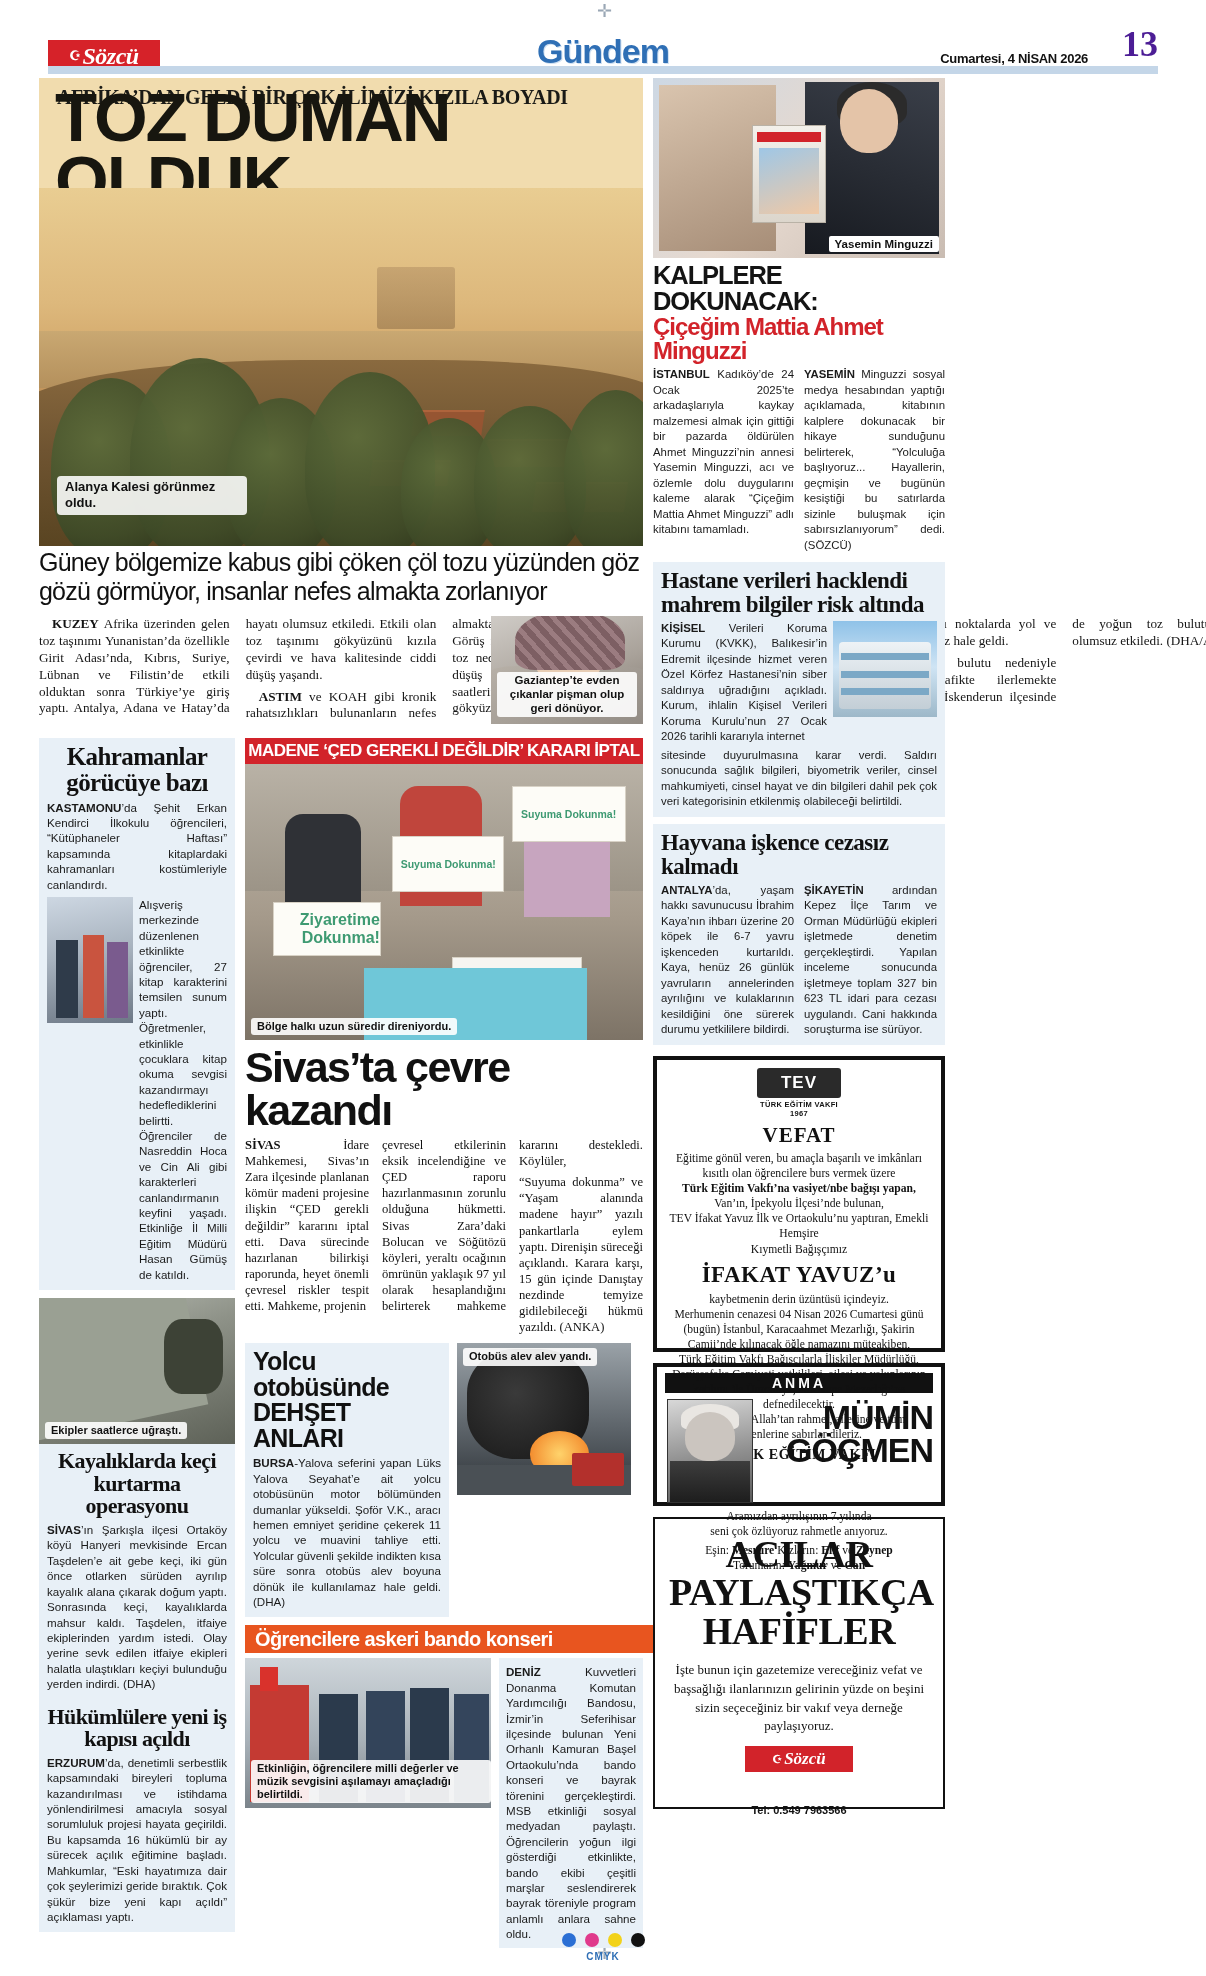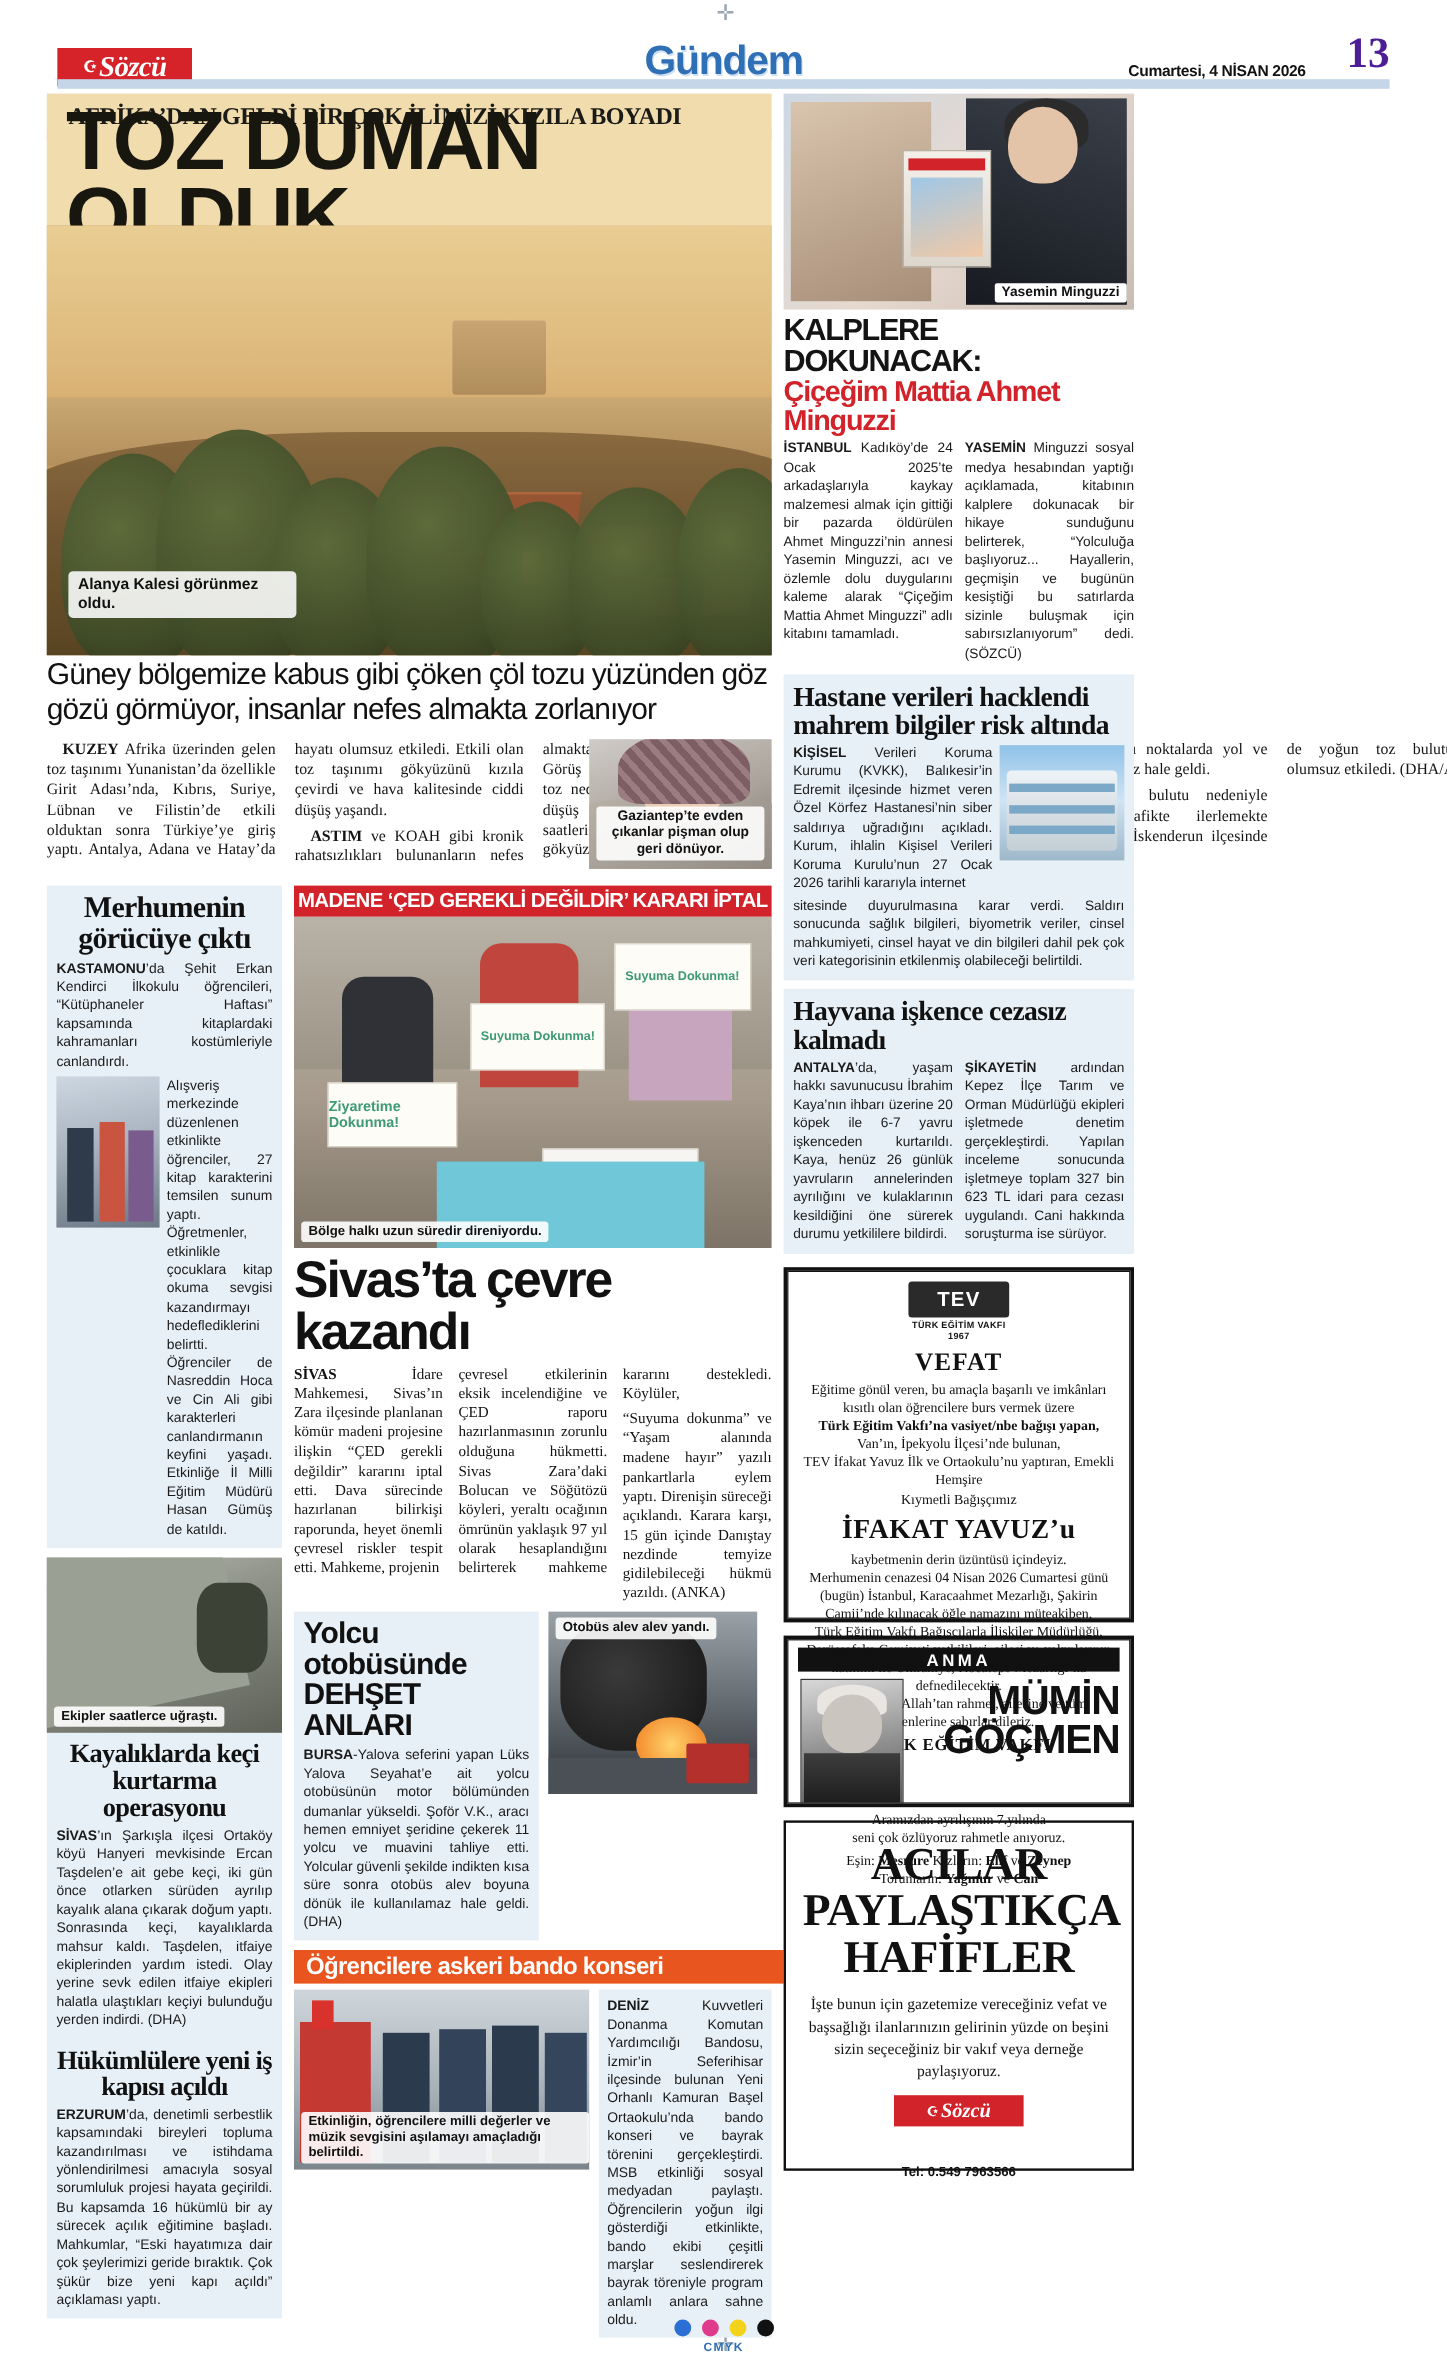--- a/index.html
+++ b/index.html
@@ -352,21 +352,21 @@
   <div id="lead-inset">
     <div class="coat"></div>
     <div class="face"></div>
     <div class="scarf"></div>
   </div>
   <div id="lead-inset-cap">Gaziantep’te evden çıkanlar pişman olup geri dönüyor.</div>
 
   <div id="nl">
 
     <div class="tintbox" style="padding:6px 8px 8px;">
-      <div class="story-h" style="margin-bottom:4px;">Merhumenin görücüye çıktı</div>
+      <div class="story-h" style="margin-bottom:4px;">Kahramanlar görücüye bazı</div>
       <p class="story-p"><b>KASTAMONU</b><span>’da Şehit Erkan Kendirci İlkokulu öğrencileri, “Kütüphaneler Haftası” kapsamında kitaplardaki kahramanları kostümleriyle canlandırdı.</span></p>
       <div style="display:flex; gap:6px; margin-top:5px;">
         <div class="photo-generic" style="width:86px;height:126px;flex:0 0 86px;
              background:linear-gradient(170deg,#cdd7e2 0%,#a8b3bf 45%,#6d7886 100%);">
           <div style="position:absolute;left:10%;top:34%;width:26%;height:62%;background:#2f3b4a;"></div>
           <div style="position:absolute;left:42%;top:30%;width:24%;height:66%;background:#c9543f;"></div>
           <div style="position:absolute;left:70%;top:36%;width:24%;height:60%;background:#7a5b8e;"></div>
         </div>
         <p class="story-p" style="flex:1;">Alışveriş merkezinde düzenlenen etkinlikte öğrenciler, 27 kitap karakterini temsilen sunum yaptı. Öğretmenler, etkinlikle çocuklara kitap okuma sevgisi kazandırmayı hedeflediklerini belirtti. Öğrenciler de Nasreddin Hoca ve Cin Ali gibi karakterleri canlandırmanın keyfini yaşadı. Etkinliğe İl Milli Eğitim Müdürü Hasan Gümüş de katıldı.</p>
       </div>
@@ -395,21 +395,21 @@
 
     <div class="photo-generic" style="width:398px;height:276px;
          background:linear-gradient(180deg,#c4bdb0 0%,#a59a8b 55%,#7d7366 100%);">
       <div style="position:absolute;left:0;top:0;width:100%;height:46%;background:linear-gradient(180deg,#b9b2a6,#9c9487);"></div>
       <div style="position:absolute;left:10%;top:18%;width:76px;height:110px;background:#2f3136;border-radius:18px 18px 0 0;"></div>
       <div style="position:absolute;left:39%;top:8%;width:82px;height:120px;background:#c0453c;border-radius:18px 18px 0 0;"></div>
       <div style="position:absolute;left:70%;top:12%;width:86px;height:120px;background:#c7a5bf;border-radius:18px 18px 0 0;"></div>
 
       <div style="position:absolute;left:7%;top:50%;width:108px;height:54px;background:#fdfcf7;border:1px solid #d8d2c6;
            display:flex;flex-direction:column;align-items:center;justify-content:center;line-height:1.1;">
-        <span style="font-family:'Liberation Sans',sans-serif;font-weight:bold;font-size:12px;color:#3e9a72;text-align:left;">Ziyaretime Dokunma!</span>
+        <span style="font-family:'Liberation Sans',sans-serif;font-weight:bold;font-size:16px;color:#3e9a72;text-align:right;">Ziyaretime Dokunma!</span>
       </div>
       <div style="position:absolute;left:37%;top:26%;width:112px;height:56px;background:#fdfcf7;border:1px solid #d8d2c6;
            display:flex;align-items:center;justify-content:center;">
         <span style="font-family:'Liberation Sans',sans-serif;font-weight:bold;font-size:10.5px;color:#3e9a72;text-align:center;">Suyuma Dokunma!</span>
       </div>
       <div style="position:absolute;left:67%;top:8%;width:114px;height:56px;background:#fdfcf7;border:1px solid #d8d2c6;
            display:flex;align-items:center;justify-content:center;">
         <span style="font-family:'Liberation Sans',sans-serif;font-weight:bold;font-size:10.5px;color:#3e9a72;text-align:center;">Suyuma Dokunma!</span>
       </div>
       <div style="position:absolute;left:52%;top:70%;width:130px;height:44px;background:#f6f5f1;border:1px solid #d8d2c6;

